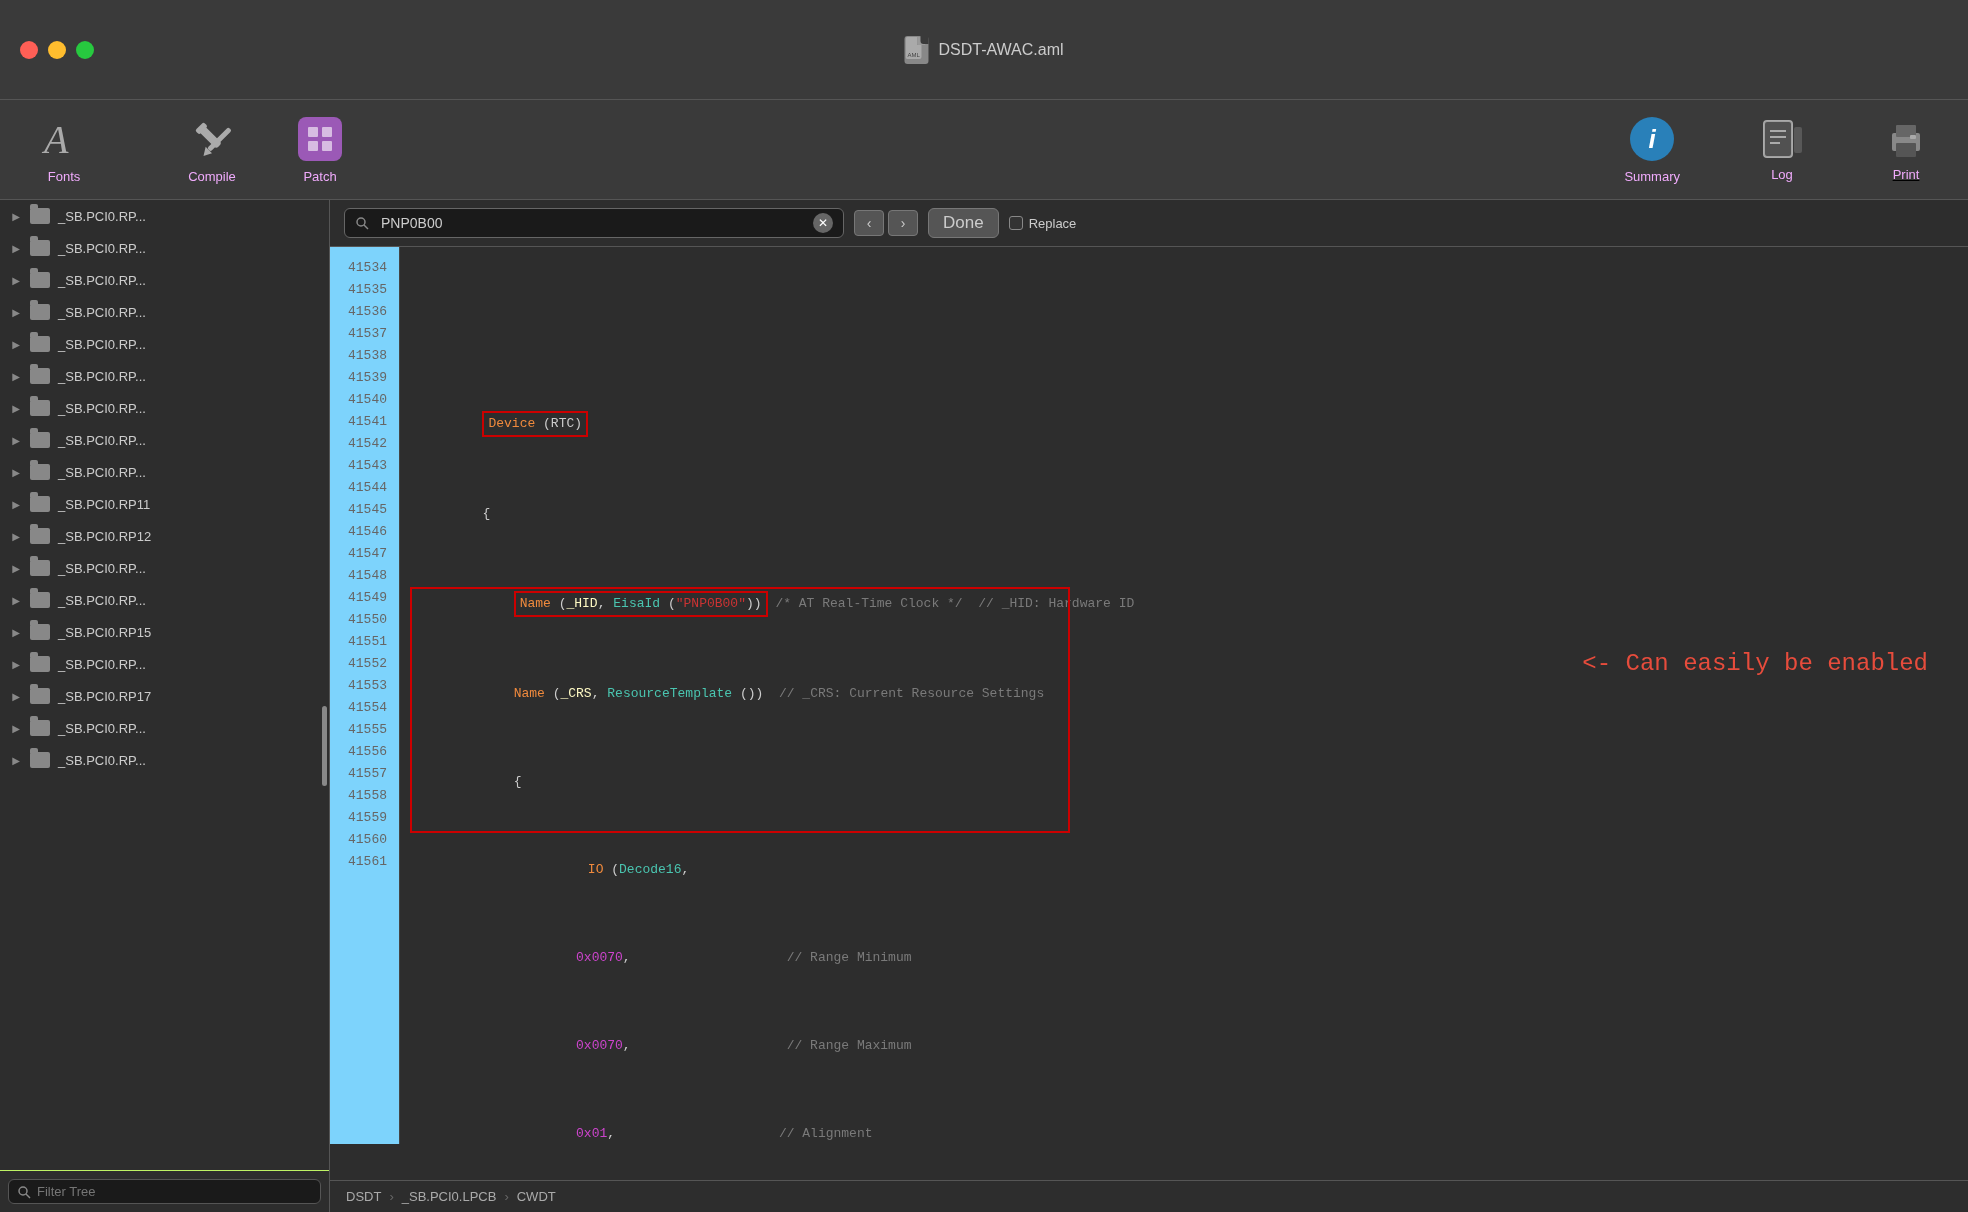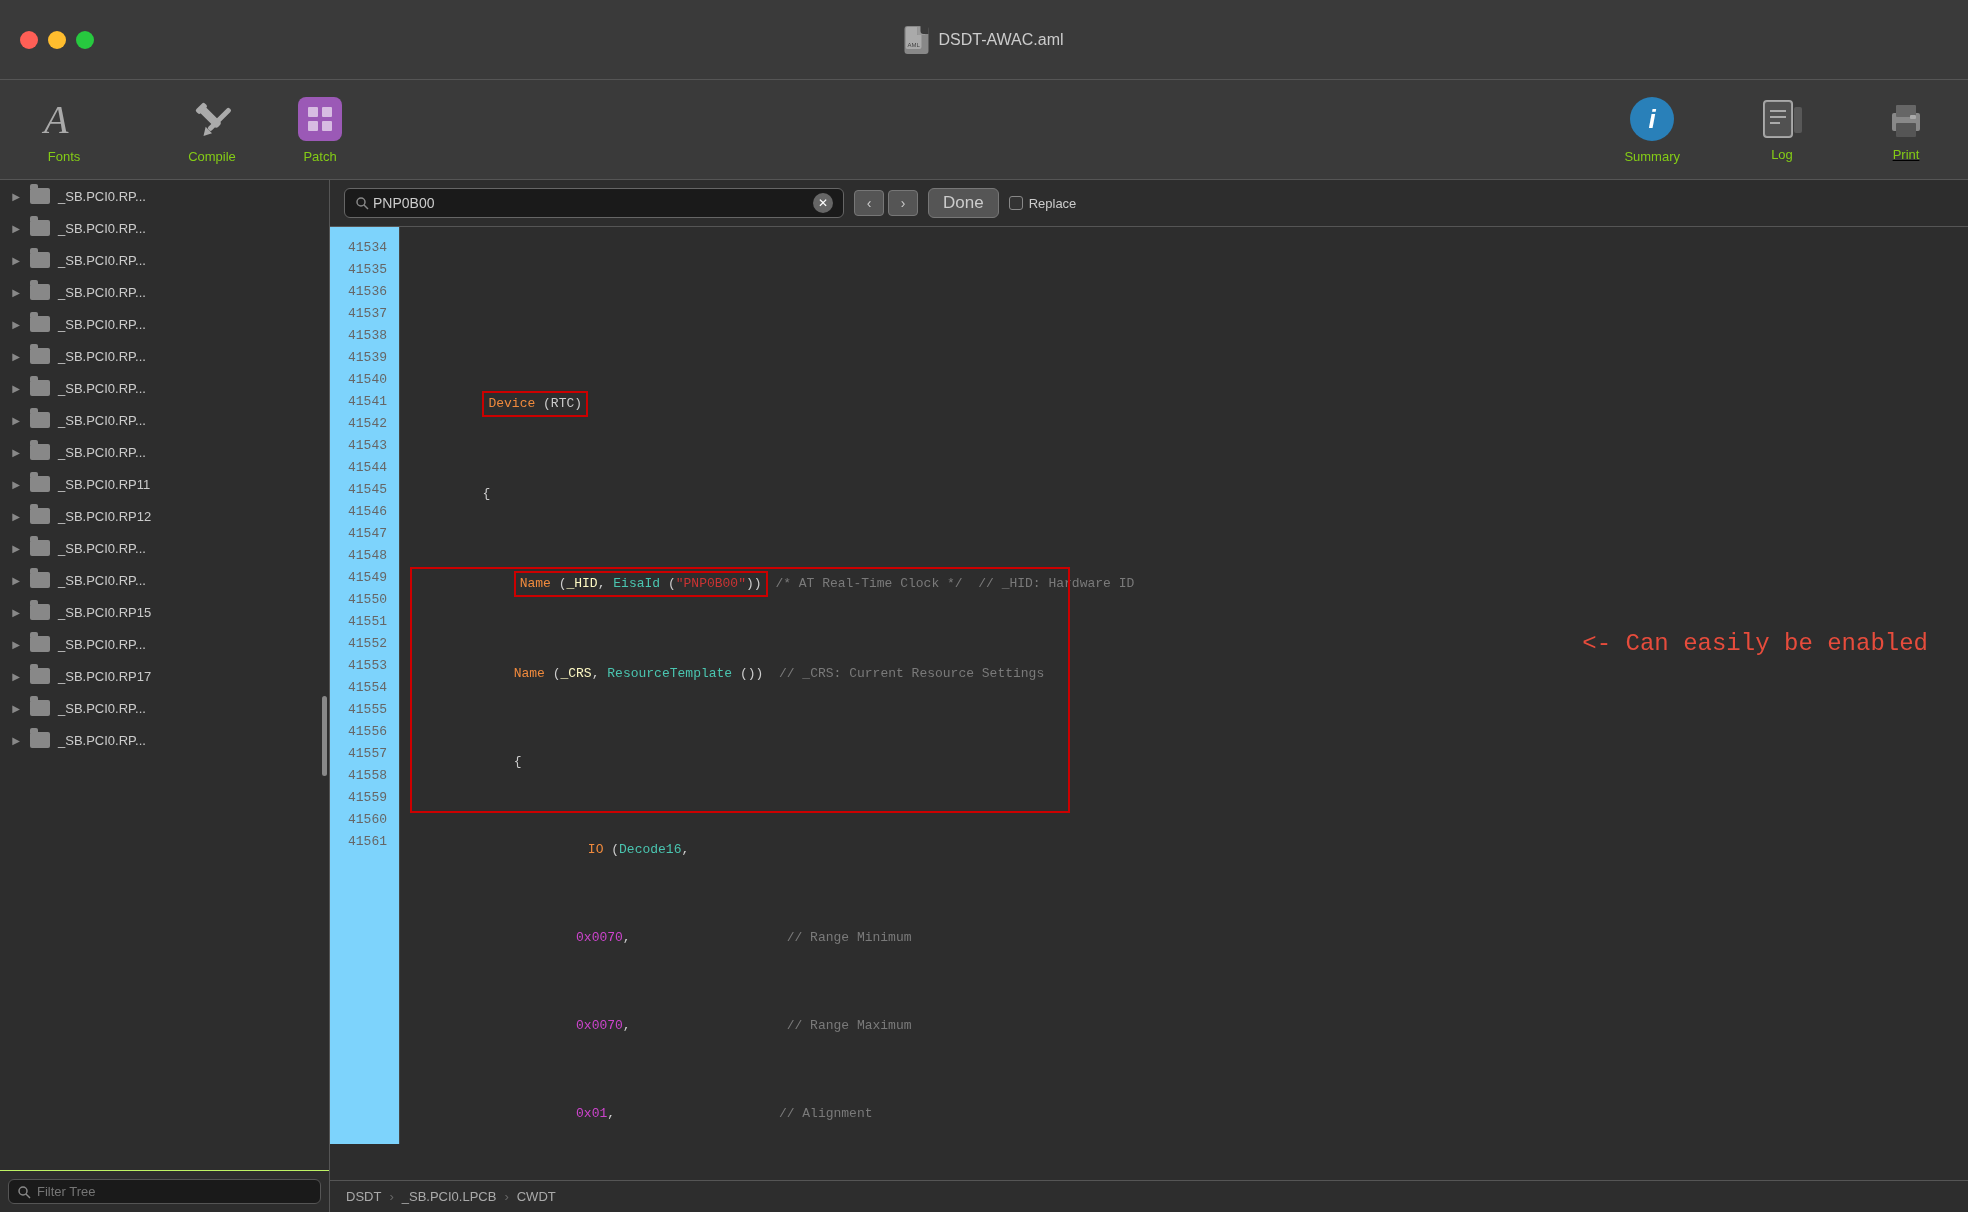--- a/index.html
+++ b/index.html
@@ -9,21 +9,21 @@
       width: 1968px;
       height: 1212px;
       overflow: hidden;
       display: flex;
       flex-direction: column;
     }
 
     
     .titlebar {
       background: #3a3a3a;
-      height: 80px;
+      height: 100px;
       display: flex;
       align-items: center;
       padding: 4px 20px;
       position: relative;
       border-bottom: 1px solid #555;
       flex-shrink: 0;
     }
     .traffic-lights {
       display: flex;
       gap: 10px;
@@ -89,21 +89,21 @@
       cursor: pointer;
     }
     .toolbar-icon {
       width: 48px;
       height: 48px;
       display: flex;
       align-items: center;
       justify-content: center;
     }
     .toolbar-label {
-      color: #84cc16;
+      color: #f0abfc;
       font-size: 13px;
     }
     .toolbar-spacer { flex: 1; }
     
     .icon-patch {
       width: 44px;
       height: 44px;
       background: #9b59b6;
       border-radius: 8px;
       display: flex;
@@ -234,21 +234,21 @@
       background: #2d2d2d;
       flex-shrink: 0;
     }
     .search-input-wrap {
       display: flex;
       align-items: center;
       background: #1a1a1a;
       border: 1px solid #666;
       border-radius: 6px;
       padding: 4px 10px;
-      gap: 4px;
+      gap: 12px;
       flex: 1;
       max-width: 500px;
     }
     .search-input {
       background: transparent;
       border: none;
       outline: none;
       color: #ccc;
       font-size: 14px;
       flex: 1;

